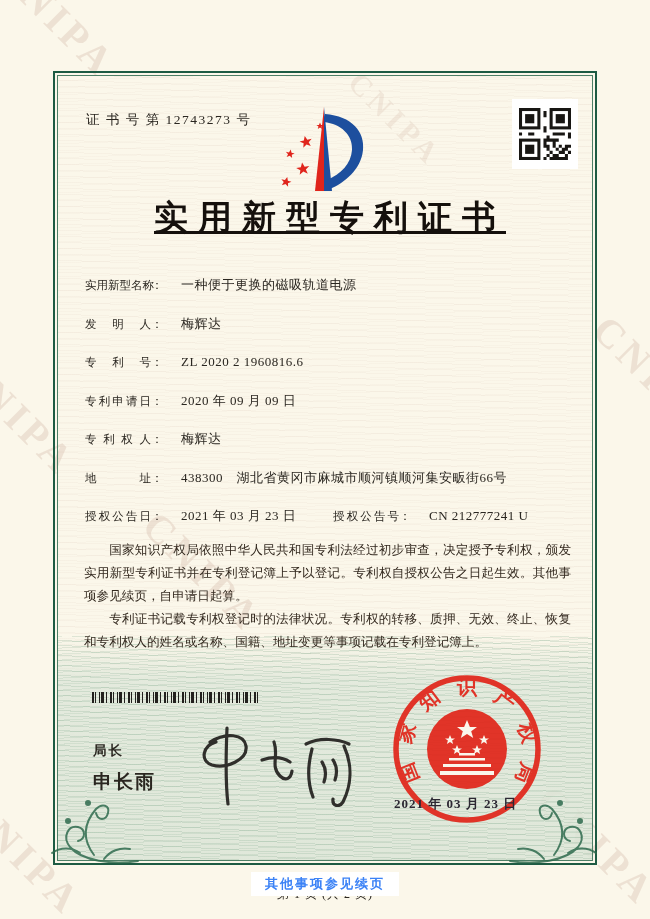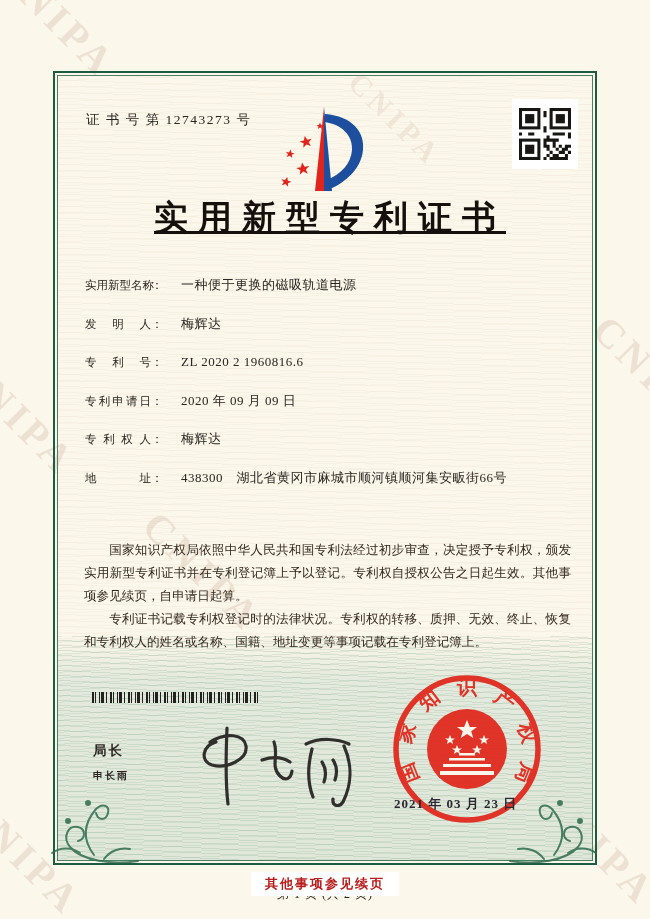--- a/index.html
+++ b/index.html
@@ -75,38 +75,38 @@
   .barcode {
     position:absolute; left:92px; top:692px; width:166px; height:11px; z-index:4;
     background:repeating-linear-gradient(90deg,
       #23211e 0 2px, transparent 2px 3px,
       #23211e 3px 4px, transparent 4px 7px,
       #23211e 7px 8px, transparent 8px 9px,
       #23211e 9px 12px, transparent 12px 14px,
       #23211e 14px 15px, transparent 15px 18px);
   }
   .sig-role { position:absolute; left:93px; top:742px; z-index:4; font-size:13.5px; font-weight:bold; letter-spacing:2px; }
-  .sig-name { position:absolute; left:93px; top:769px; z-index:4; font-size:10px; font-weight:bold; letter-spacing:2px; }
+  .sig-name { position:absolute; left:93px; top:769px; z-index:4; font-size:19px; font-weight:bold; letter-spacing:2px; }
   .signature { position:absolute; left:182px; top:722px; z-index:4; }
   .seal { position:absolute; left:389px; top:671px; z-index:5; opacity:.93; }
   .seal-date {
     position:absolute; left:394px; top:795px; z-index:6;
     font-size:13px; font-weight:bold; letter-spacing:1px; color:#2c2833;
   }
   .page-no {
     position:absolute; left:0; right:0; top:838px; z-index:4;
     text-align:center; font-size:12px; letter-spacing:1px;margin-top:48px;
   }
   .flourish { position:absolute; z-index:4; }
   .flourish.left  { left:48px;  top:795px; transform:scaleX(-1); }
   .flourish.right { left:508px; top:795px; }
   .note-wrap { position:absolute; left:0; right:0; top:872px; z-index:4; text-align:center; }
   .note {
     display:inline-block; background:#ffffff; padding:3px 14px;
-    font-size:13px; font-weight:bold; letter-spacing:2px; color:#b91c1c;
+    font-size:13px; font-weight:bold; letter-spacing:2px; color:#3b82f6;
   }
 </style>
 </head>
 <body>
 
 <div class="page">
 
   <div class="wm" style="left:-18px; top:-6px;">CNIPA</div>
   <div class="wm small" style="left:336px; top:102px;">CNIPA</div>
   <div class="wm" style="left:578px; top:352px;">CNIPA</div>
@@ -170,20 +170,26 @@
       <span class="flabel">专利号</span><span class="fcolon">：</span><span class="fvalue">ZL 2020 2 1960816.6</span>
     </div>
     <div class="frow">
       <span class="flabel">专利申请日</span><span class="fcolon">：</span><span class="fvalue">2020 年 09 月 09 日</span>
     </div>
     <div class="frow">
       <span class="flabel">专利权人</span><span class="fcolon">：</span><span class="fvalue">梅辉达</span>
     </div>
     <div class="frow">
       <span class="flabel">地址</span><span class="fcolon">：</span><span class="fvalue">438300　湖北省黄冈市麻城市顺河镇顺河集安畈街66号</span>
+    </div>
+    <div class="frow">
+      <span class="flabel">授权公告日</span><span class="fcolon">：</span><span class="fvalue">2021 年 03 月 23 日</span>
+      <span class="pair2">
+        <span class="flabel">授权公告号</span><span class="fcolon">：</span><span class="fvalue">CN 212777241 U</span>
+      </span>
     </div>
   </div>
 
   <div class="paras">
     <p>国家知识产权局依照中华人民共和国专利法经过初步审查，决定授予专利权，颁发实用新型专利证书并在专利登记簿上予以登记。专利权自授权公告之日起生效。其他事项参见续页，自申请日起算。</p>
     <p>专利证书记载专利权登记时的法律状况。专利权的转移、质押、无效、终止、恢复和专利权人的姓名或名称、国籍、地址变更等事项记载在专利登记簿上。</p>
   </div>
 
   <div class="barcode"></div>
 

